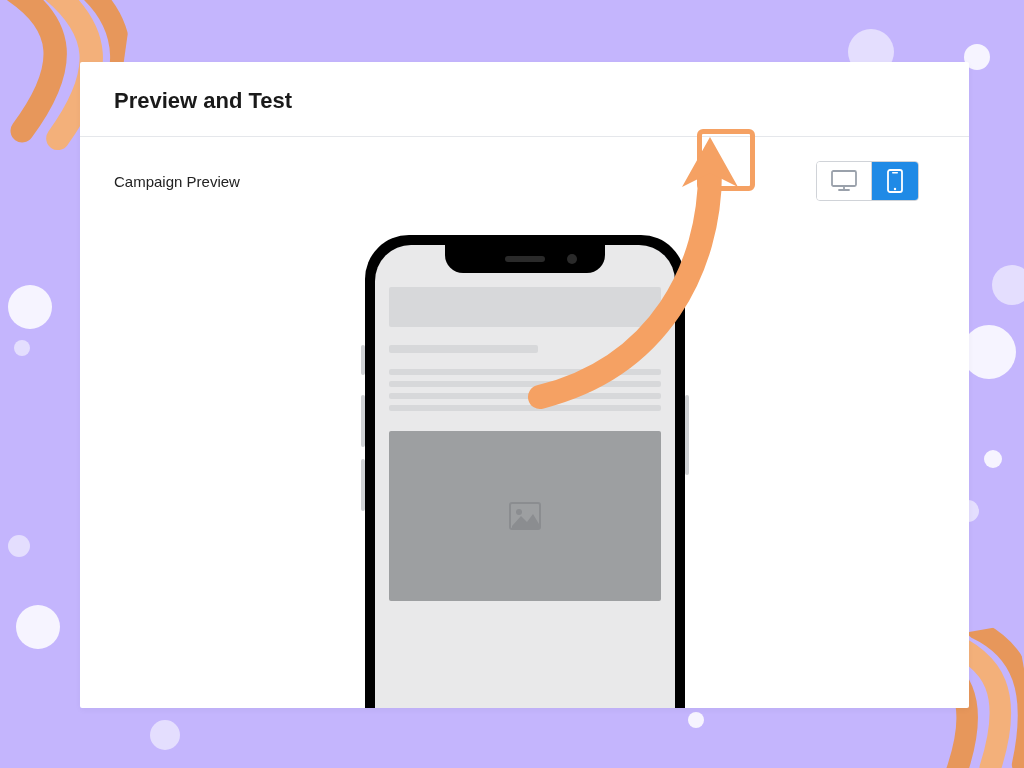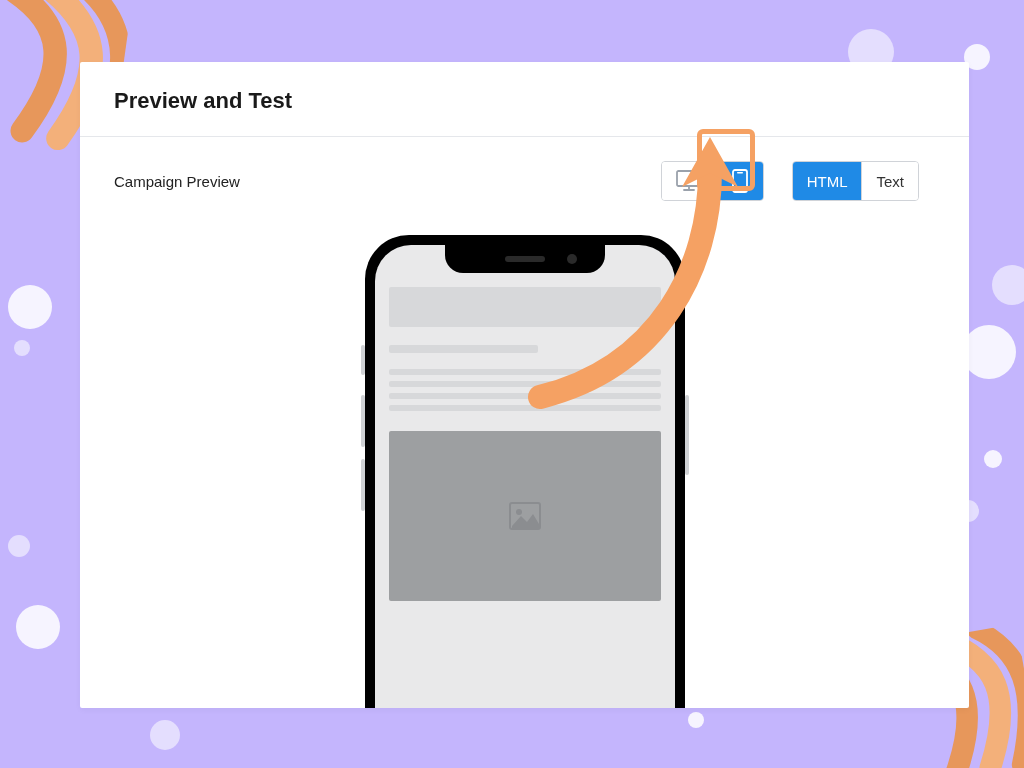--- a/index.html
+++ b/index.html
@@ -201,24 +201,20 @@
             </button>
             <button class="seg-btn active" aria-label="mobile view">
               <svg width="18" height="24" viewBox="0 0 18 24">
                 <rect x="2" y="1" width="14" height="22" rx="2" fill="none" stroke="#fff" stroke-width="1.8"></rect>
                 <circle cx="9" cy="20" r="1.2" fill="#fff"></circle>
                 <rect x="6" y="3" width="6" height="1.4" rx="0.7" fill="#fff"></rect>
               </svg>
             </button>
           </div>
 
-          <div class="seg">
-            <button class="seg-btn active">HTML</button>
-            <button class="seg-btn">Text</button>
-          </div>
 
         </div>
       </div>
 
       <div class="highlight-box" style="top:-8px; left: calc(100% - 272px); width:58px; height:62px;"></div>
 
       <div class="phone-wrap">
         <div class="phone">
           <span class="side-btn l1"></span>
           <span class="side-btn l2"></span>

